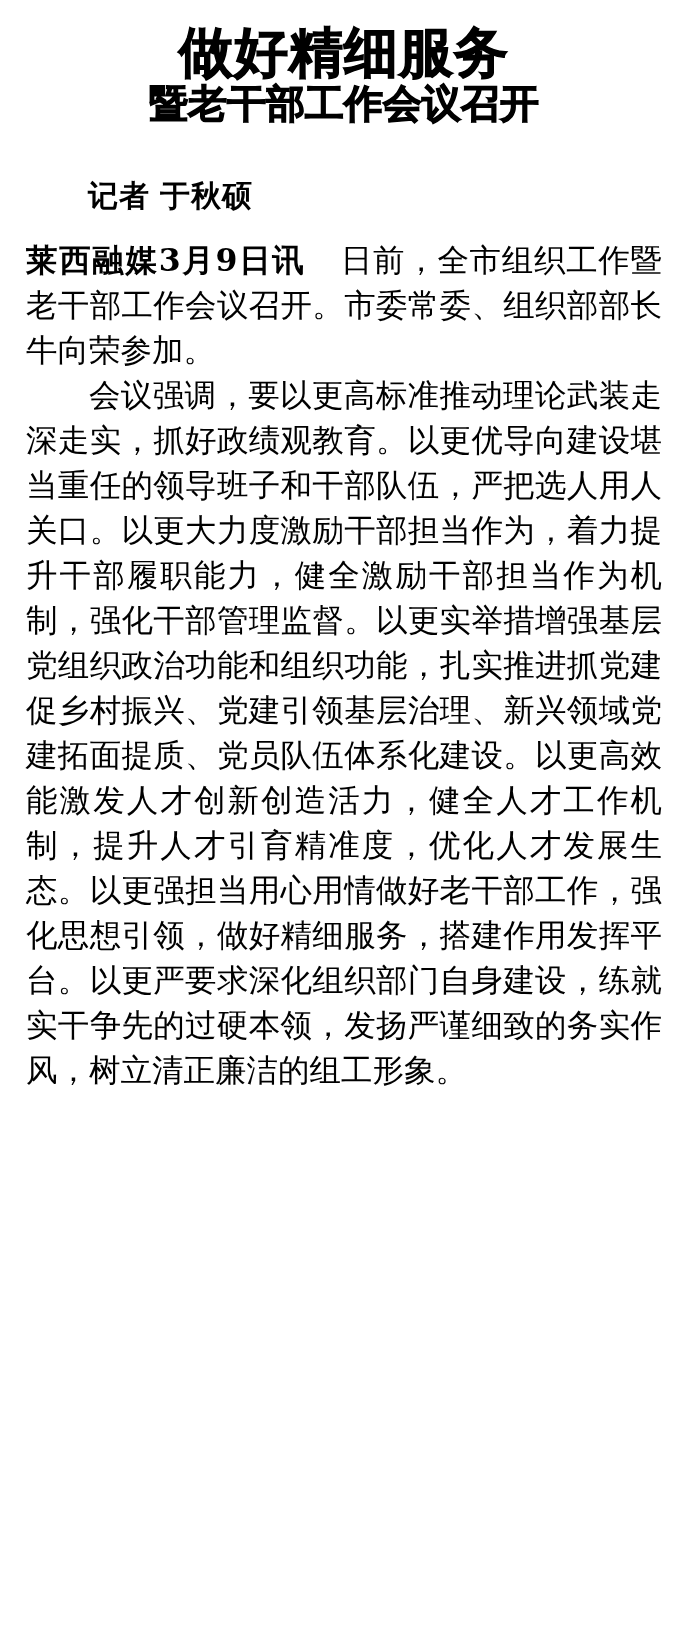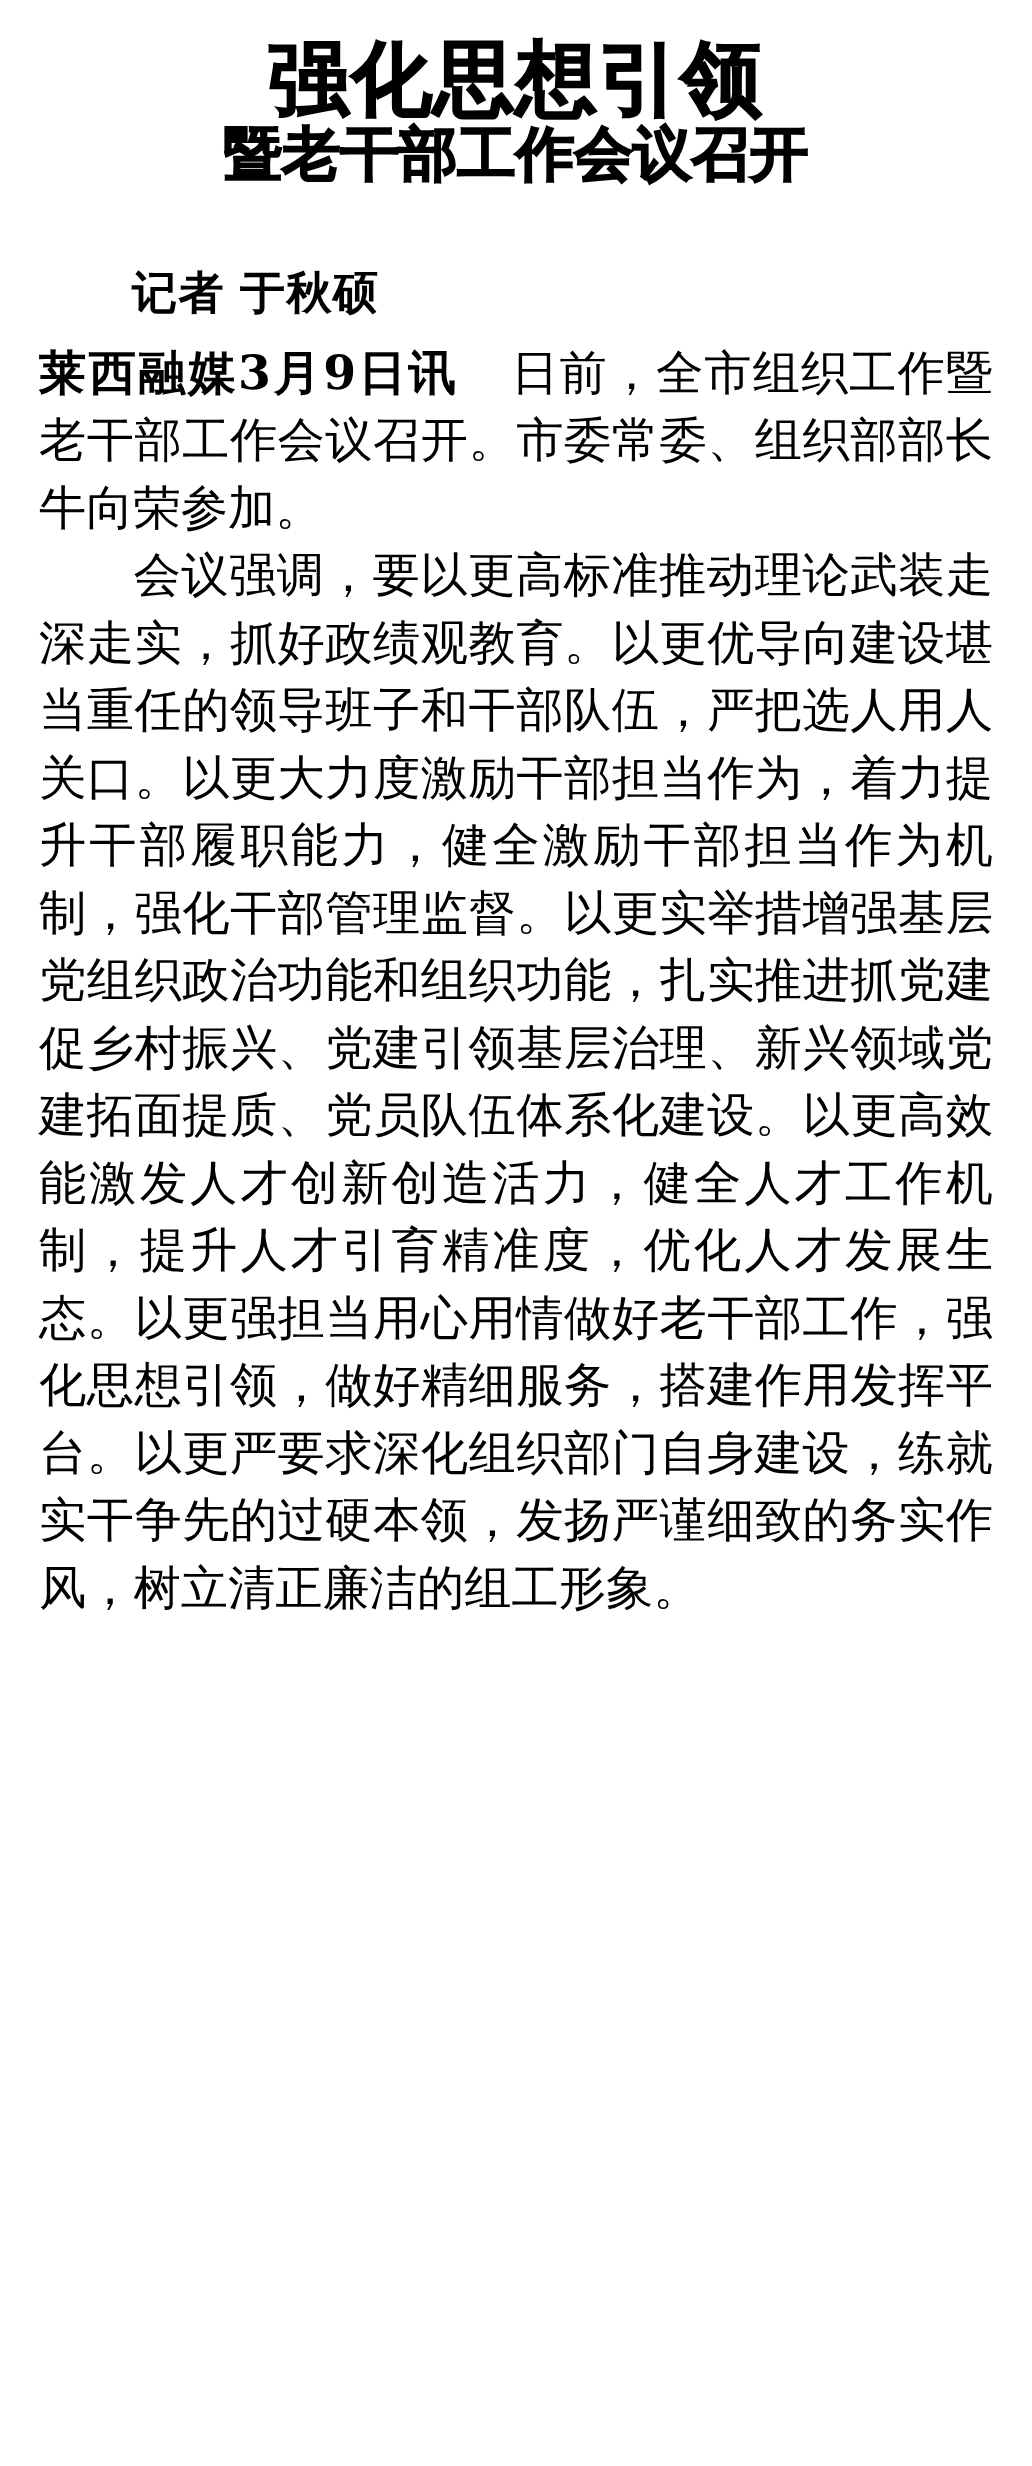--- a/index.html
+++ b/index.html
@@ -41,21 +41,21 @@
   .byline-block {
     margin-top: 48px;
     padding: 0 14px 0 14px;
   }
   .byline {
     font-family: "DejaVu Serif", "Liberation Serif", serif;
     font-size: 30px;
     font-weight: 700;
     line-height: 1.45;
     text-indent: 2em;
-    margin: 0 0 8px 0;
+    margin: 0 0 19px 0;
     letter-spacing: 1px;
   }
   .byline .reporter-label {
     font-weight: 700;
   }
   .byline .reporter-name {
     font-weight: 700;
     margin-left: 10px;
   }
 
@@ -84,21 +84,21 @@
     display: inline-block;
     width: 1.1em;
   }
 </style>
 </head>
 <body>
 
 <div class="page">
 
   <h1 class="headline">
-    <span class="line line1">强化思想引领</span>
+    <span class="line line1">做好精细服务</span>
     <span class="line line2">暨老干部工作会议召开</span>
   </h1>
 
   <div class="byline-block">
     <p class="byline">
       <span class="reporter-label">记者</span><span class="reporter-name">于秋硕</span>
     </p>
   </div>
 
   <div class="body-text">

